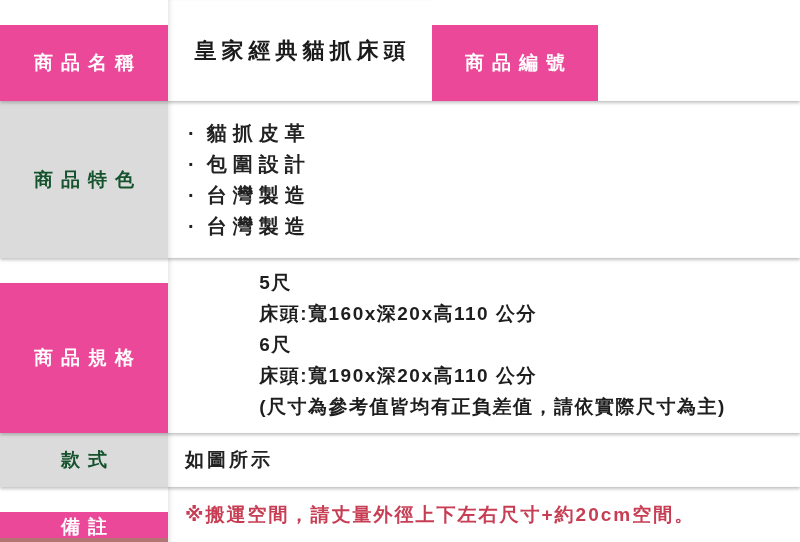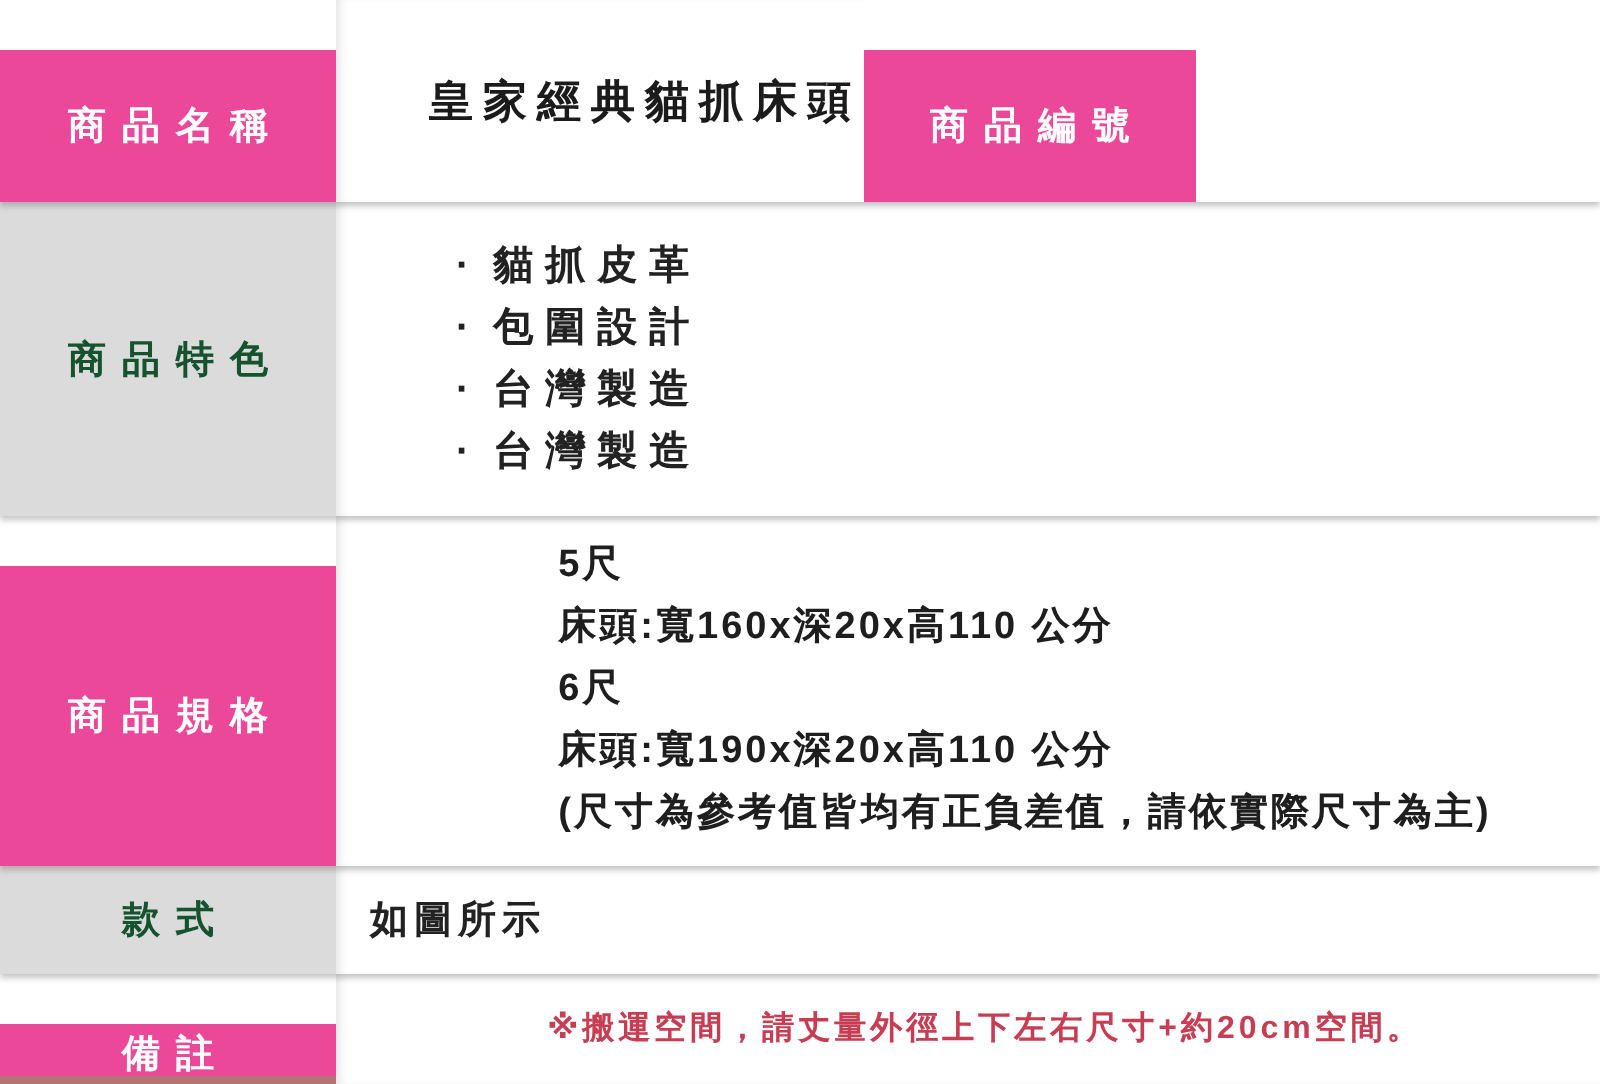--- a/index.html
+++ b/index.html
@@ -32,21 +32,20 @@
     letter-spacing:8px;
     text-indent:8px;
   }
   .pink{background:#ec4899;color:#ffffff;margin-top:25px;}
   .gray{background:#dbdbdb;color:#14532d;}
   .value{
     background:#ffffff;
     flex:1;
     color:#222222;
     box-shadow:inset 4px 0 4px -2px rgba(0,0,0,0.10);
-    padding-left:40px;
   }
 
   
   .title-cell{
     width:264px;min-width:264px;flex:0 0 264px;
     justify-content:center;
     font-size:22px;
     letter-spacing:5px;
     text-indent:5px;
     color:#1b1b1b;
@@ -78,23 +77,22 @@
   .specs-block{
     display:block;
     padding:9px 0 0 17px;
     font-size:19px;line-height:31px;letter-spacing:1.5px;color:#1e1e1e;
   }
   .spec-line{white-space:nowrap;}
 
   
   .style-value{padding-left:17px;font-size:19px;letter-spacing:3px;}
   .note-value{
-    padding-left:17px;font-size:16px;letter-spacing:2px;
+    padding-left:17px;font-size:19px;letter-spacing:2px;
     color:#c73e54;
-    justify-content:center;
   }
   .row5 .label{box-shadow:inset 0 -4px 0 #b37474;}
 </style>
 </head>
 <body>
 
 <div class="sheet">
 
   <div class="row row1">
     <div class="cell label pink">

